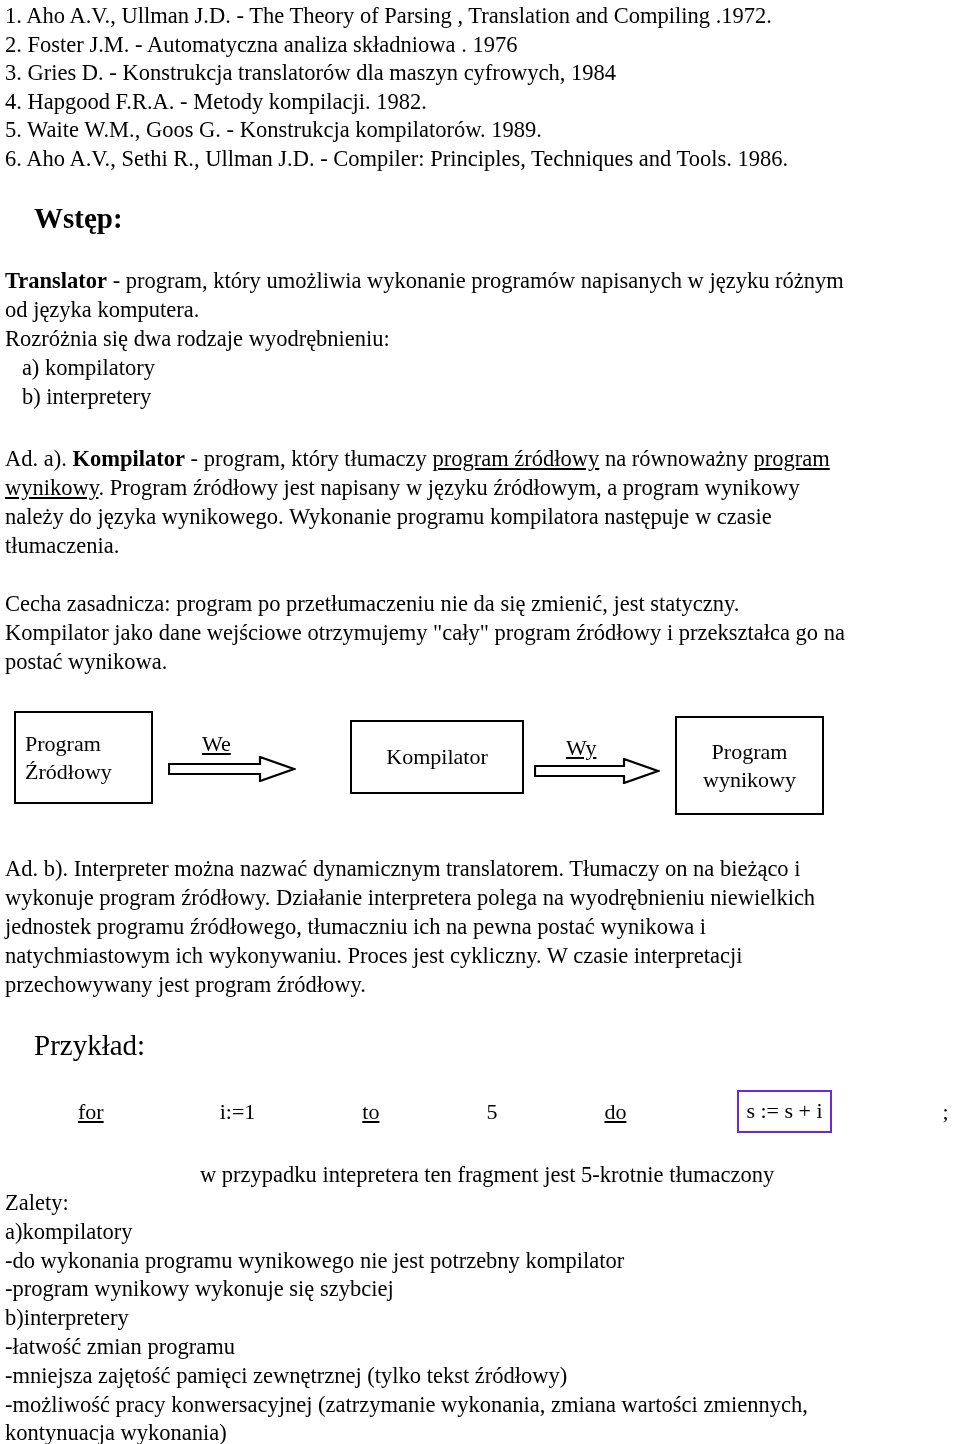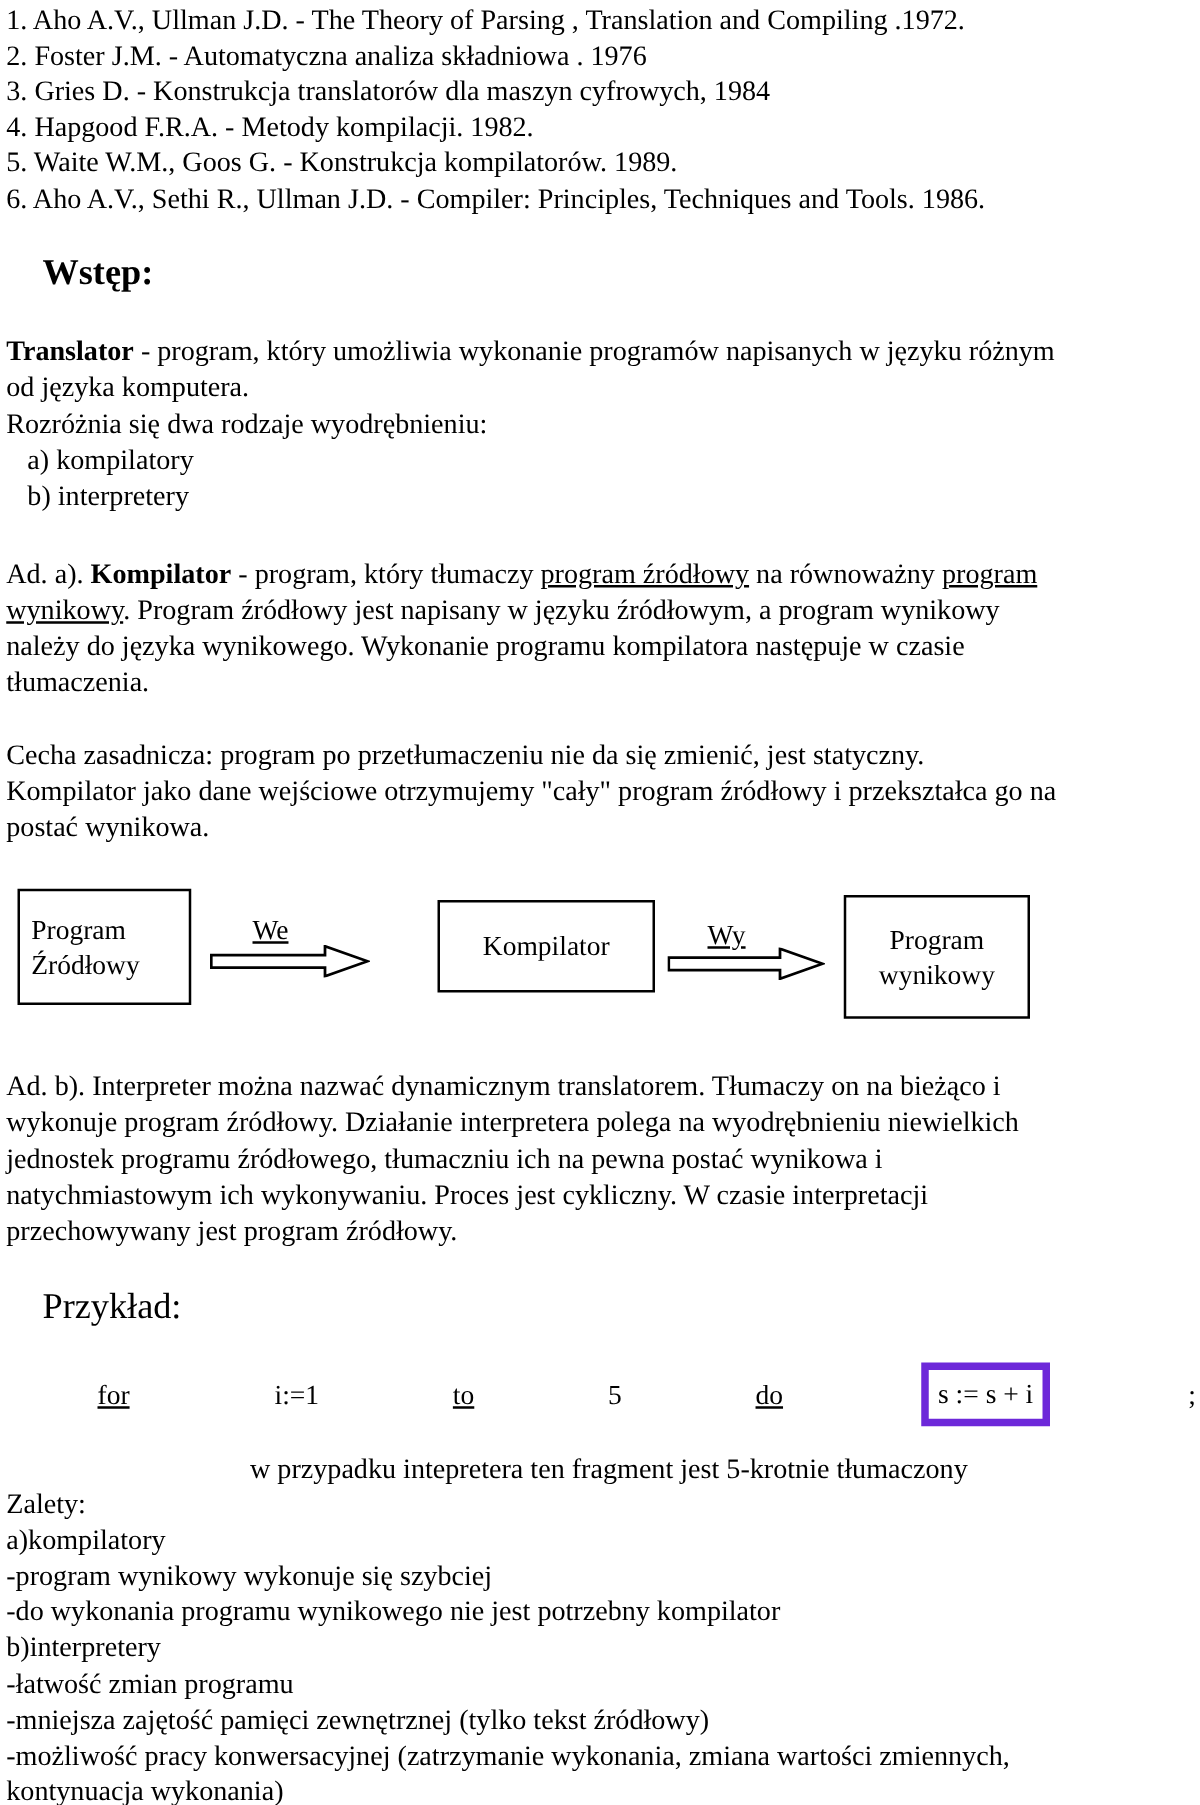--- a/index.html
+++ b/index.html
@@ -113,21 +113,21 @@
     white-space: pre;
     display: flex;
     align-items: center;
     gap: 48px;
   }
   .code-line .kw {
     text-decoration: underline;
     text-underline-offset: 2px;
   }
   .code-box {
-    border: 6px solid #6d28d9;
+    border: 2px solid #6d28d9;
     box-sizing: border-box;
     padding: 8px 7px 9px 7px;
     margin: 0 4px;
     white-space: pre;
     line-height: 22px;
   }
   .gap-a { display:inline-block; width: 20px; }
   .gap-b { display:inline-block; width: 11px; }
 
   .note-line {
@@ -248,22 +248,22 @@
     <span class="code-box">s := s + i</span>
     <span class="gap-b"></span>
     <span>;</span>
   </div>
 
   <div class="note-line" style="top:1160px;margin-left:40px;">w przypadku intepretera ten fragment jest 5-krotnie tłumaczony</div>
 
   <div class="list-block" style="top:1189px;">
     <span class="pline">Zalety:</span>
     <span class="pline">a)kompilatory</span>
+    <span class="pline">-do wykonania programu wynikowego nie jest potrzebny kompilator</span>
     <span class="pline">-program wynikowy wykonuje się szybciej</span>
-    <span class="pline">-do wykonania programu wynikowego nie jest potrzebny kompilator</span>
     <span class="pline">b)interpretery</span>
     <span class="pline">-łatwość zmian programu</span>
     <span class="pline">-mniejsza zajętość pamięci zewnętrznej (tylko tekst źródłowy)</span>
     <span class="pline">-możliwość pracy konwersacyjnej (zatrzymanie wykonania, zmiana wartości zmiennych,</span>
     <span class="pline">kontynuacja wykonania)</span>
   </div>
 
 </div>
 
 </body></html>

